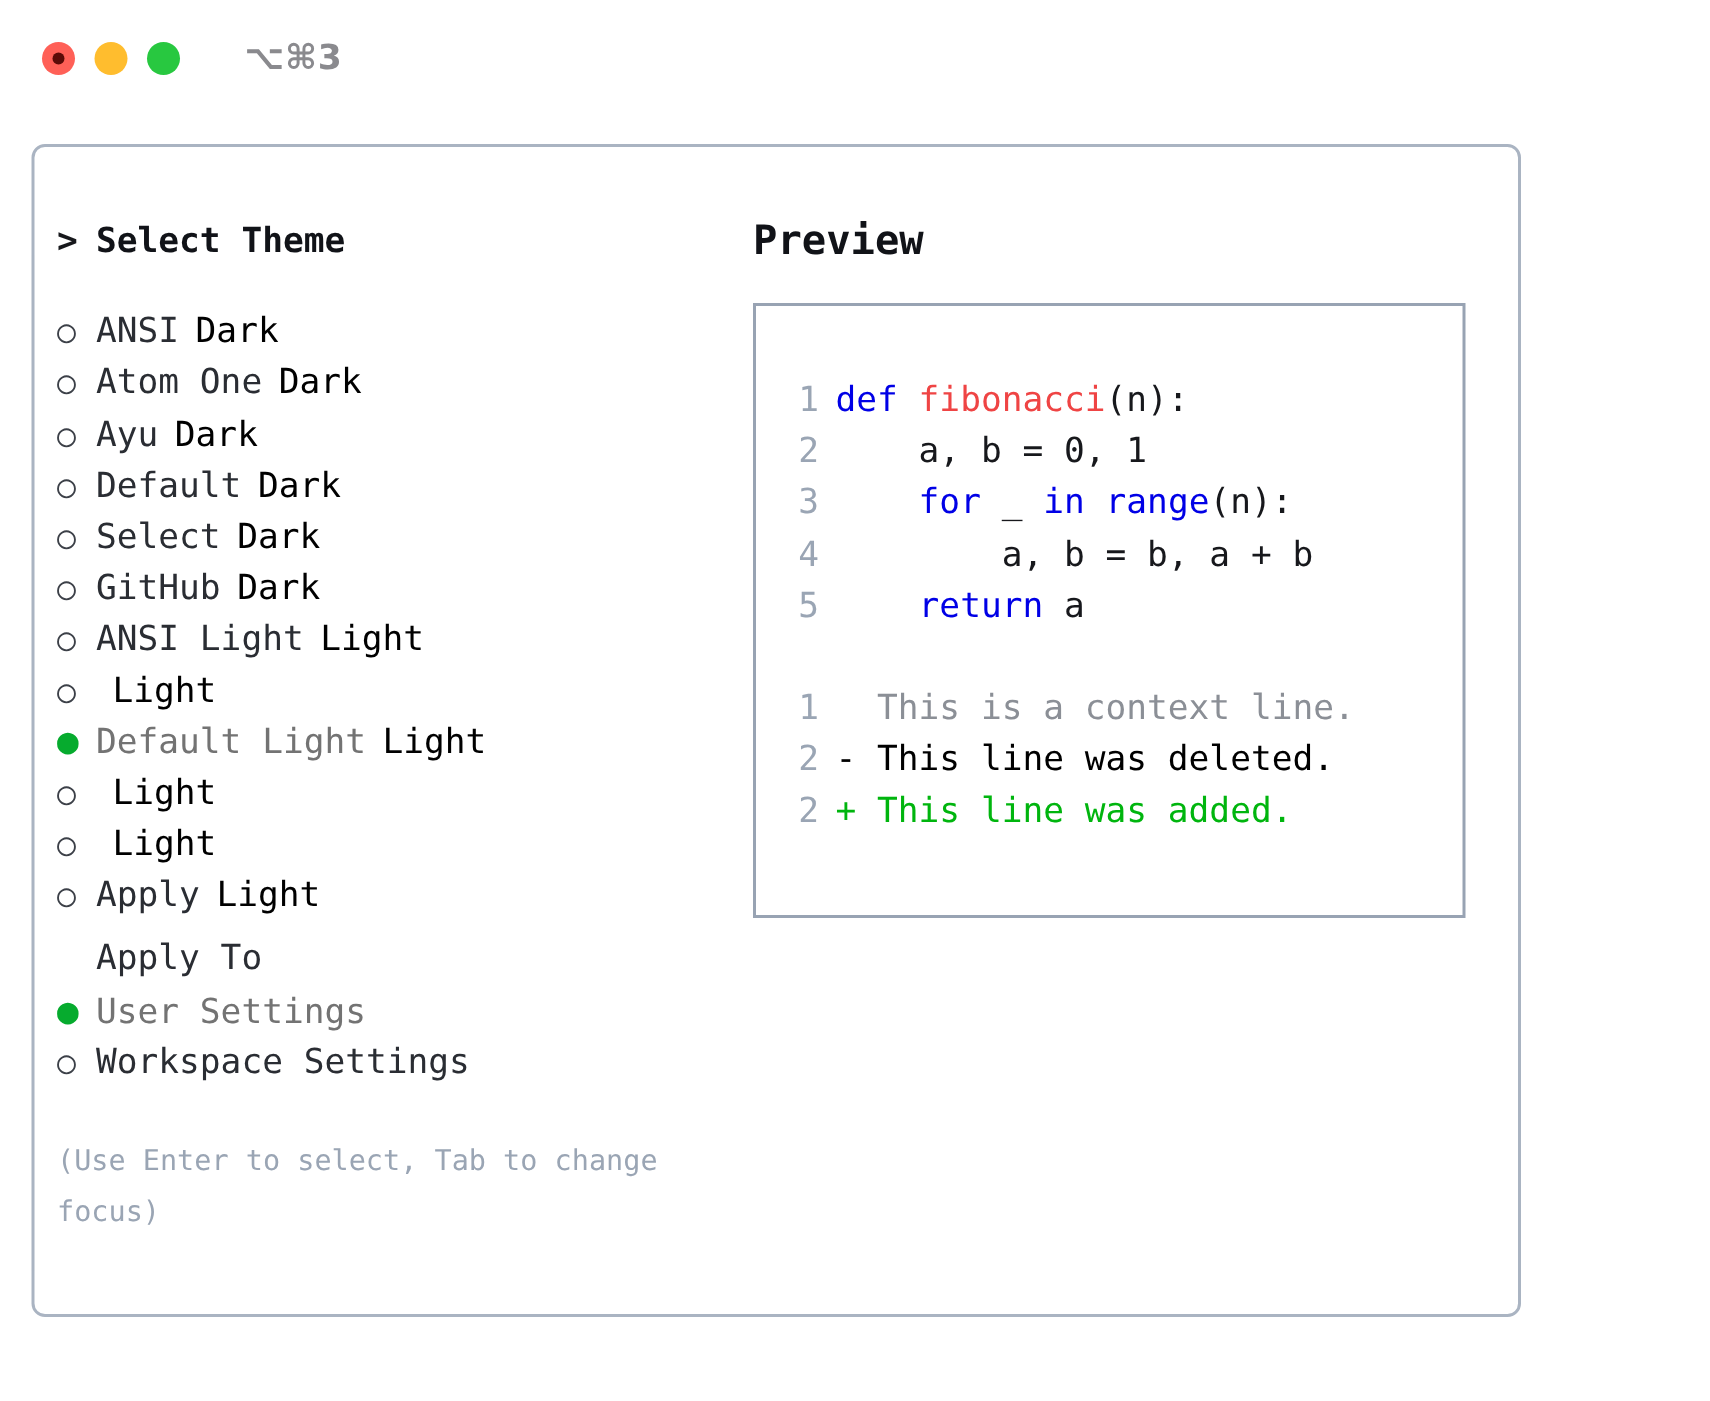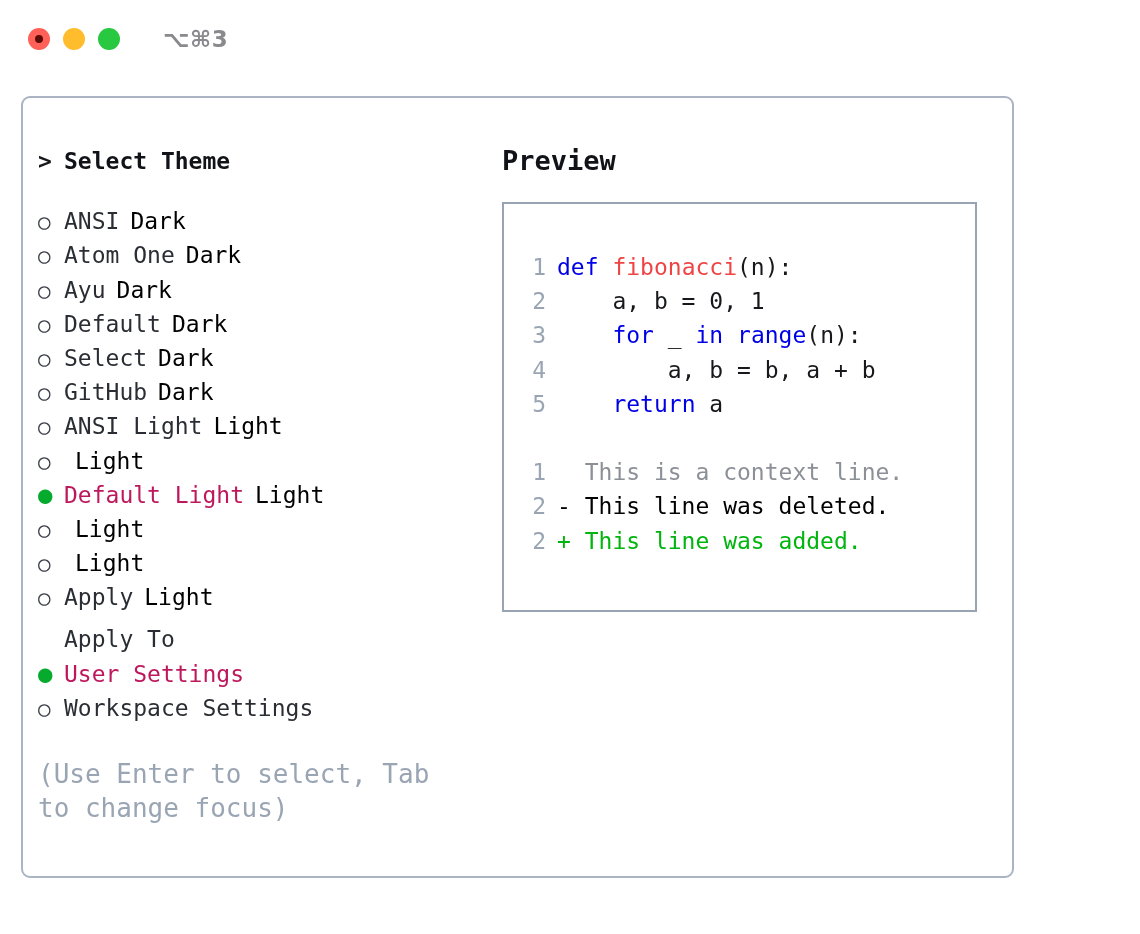--- a/index.html
+++ b/index.html
@@ -116,29 +116,29 @@
     font-weight: bold;
     color: #17181c;
     font-size: 23px;
   }
   .marker-empty { color: transparent; }
   .marker-off   { color: #3c4048; }
   .marker-on    { color: #06ab2e; font-size: 24px; }
 
   .label        { color: #2a2d33; }
   .label-strong { color: #111318; font-weight: bold; }
-  .label-sel    { color: #be185d; }
+  .label-sel    { color: #737373; }
   .tag          { color: #000000; margin-left: 11px; margin-top: 26px; }
 
   .group-head {
     margin-top: 34px;
   }
   .hint {
     margin-top: 32px;
-    font-size: 26px;
+    font-size: 19px;
     color: #9aa5b4;
     line-height: 34px;
     width: 410px;
     white-space: normal;
   }
 
   
   .col-right {
     position: absolute;
     left: 479px;

